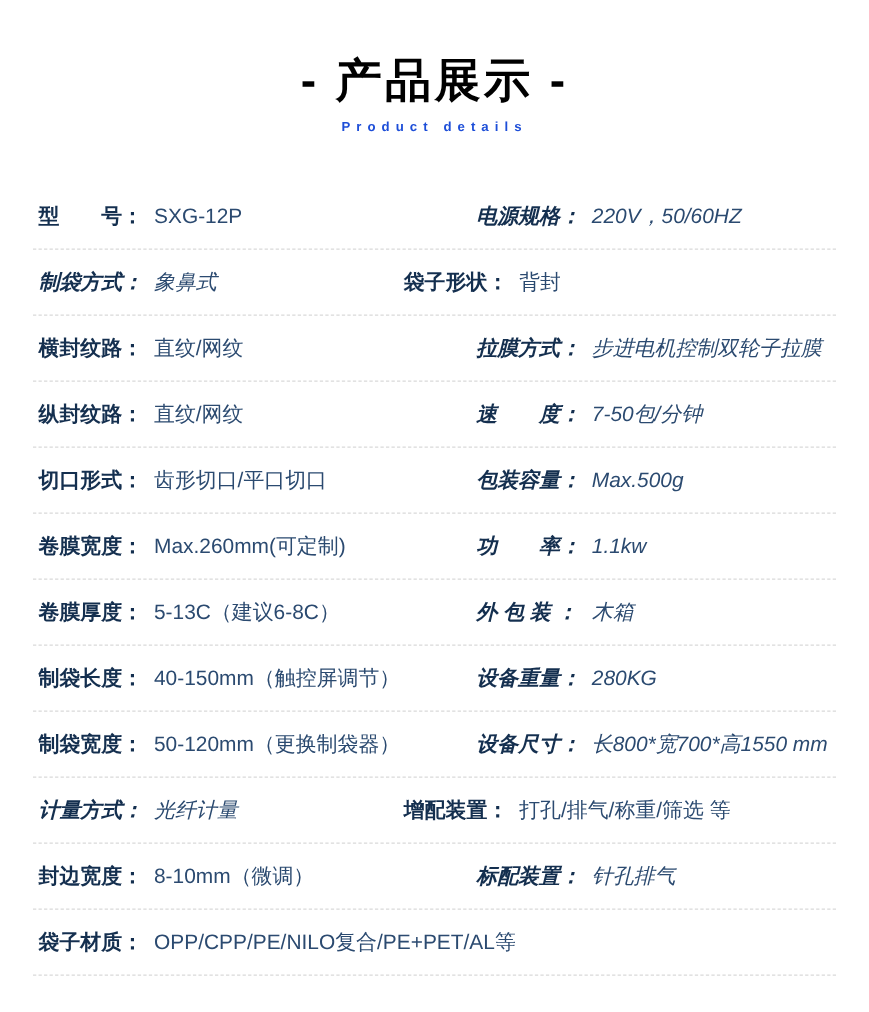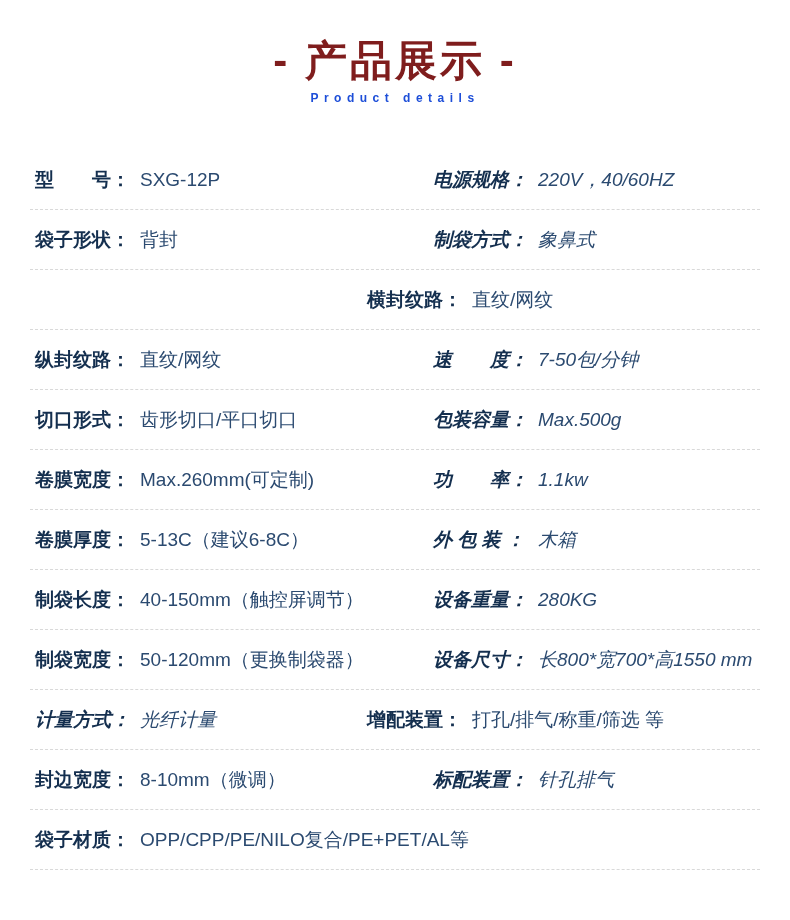--- a/index.html
+++ b/index.html
@@ -13,26 +13,26 @@
     width: 790px;
     height: 920px;
     background: #ffffff;
     overflow: hidden;
   }
   .header {
     padding-top: 38px;
     text-align: center;
   }
   .title {
-    margin: 0;
+    margin: 12px;
     font-size: 42px;
     line-height: 1.1;
     font-weight: 700;
     letter-spacing: 3px;
-    color: #7f1d1d;
+    color: #000000;
   }
   .subtitle {
     margin-top: 7px;
     font-size: 12px;
     font-weight: 600;
     letter-spacing: 5.5px;
     color: #1d4ed8;
   }
   .spec-table {
     margin: 45px 30px 0 30px;
@@ -89,39 +89,43 @@
 
   <div class="spec-table" id="spec-table">
 
   <div class="spec-row">
     <div class="cell cell-left">
       <span class="lbl">型　　号：</span>
           <span class="val">SXG-12P</span>
     </div>
     <div class="cell cell-right">
       <span class="lbl">电源规格：</span>
-          <span class="val">220V，40/60HZ</span>
-    </div>
-  </div>
-
-  <div class="spec-row">
+          <span class="val">220V，50/60HZ</span>
+    </div>
+  </div>
+
+  <div class="spec-row">
+    <div class="cell cell-right">
+      <span class="lbl">制袋方式：</span>
+          <span class="val">象鼻式</span>
+    </div>
     <div class="cell cell-left">
       <span class="lbl">袋子形状：</span>
           <span class="val">背封</span>
     </div>
-    <div class="cell cell-right">
-      <span class="lbl">制袋方式：</span>
-          <span class="val">象鼻式</span>
-    </div>
   </div>
 
   <div class="spec-row">
     <div class="cell cell-left">
       <span class="lbl">横封纹路：</span>
           <span class="val">直纹/网纹</span>
+    </div>
+    <div class="cell cell-right">
+      <span class="lbl">拉膜方式：</span>
+          <span class="val">步进电机控制双轮子拉膜</span>
     </div>
   </div>
 
   <div class="spec-row">
     <div class="cell cell-left">
       <span class="lbl">纵封纹路：</span>
           <span class="val">直纹/网纹</span>
     </div>
     <div class="cell cell-right">
       <span class="lbl">速　　度：</span>

